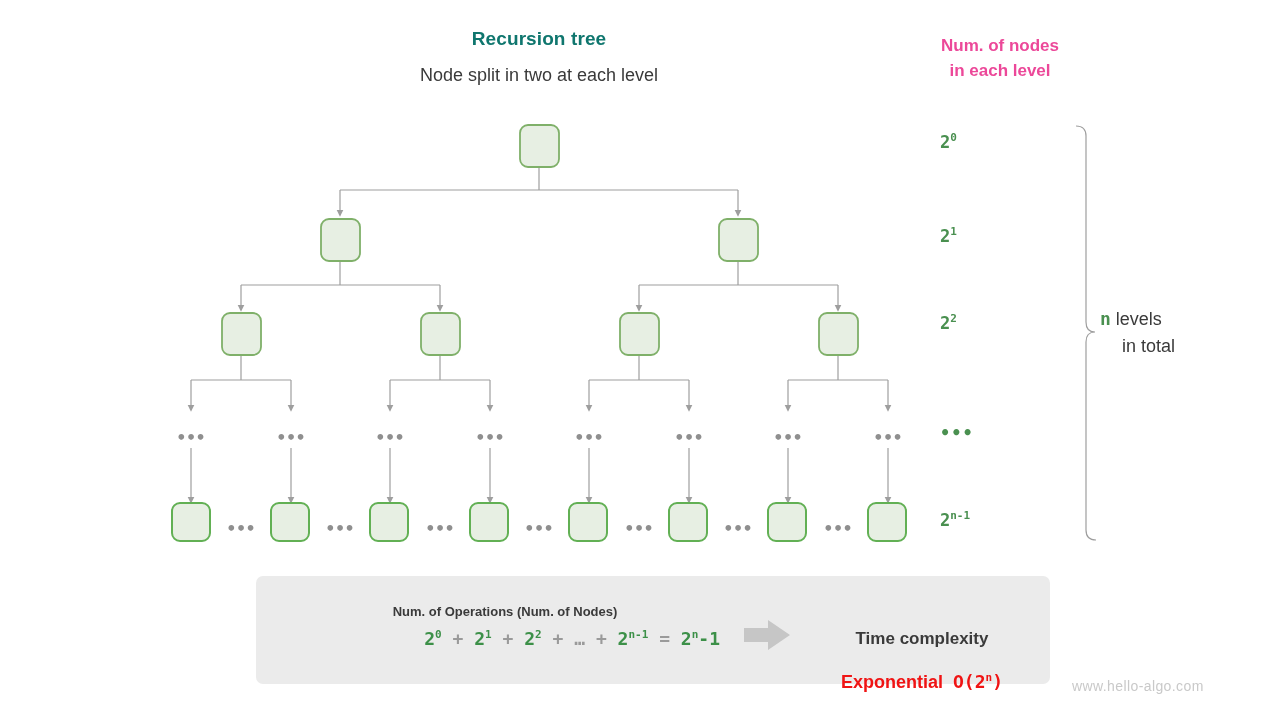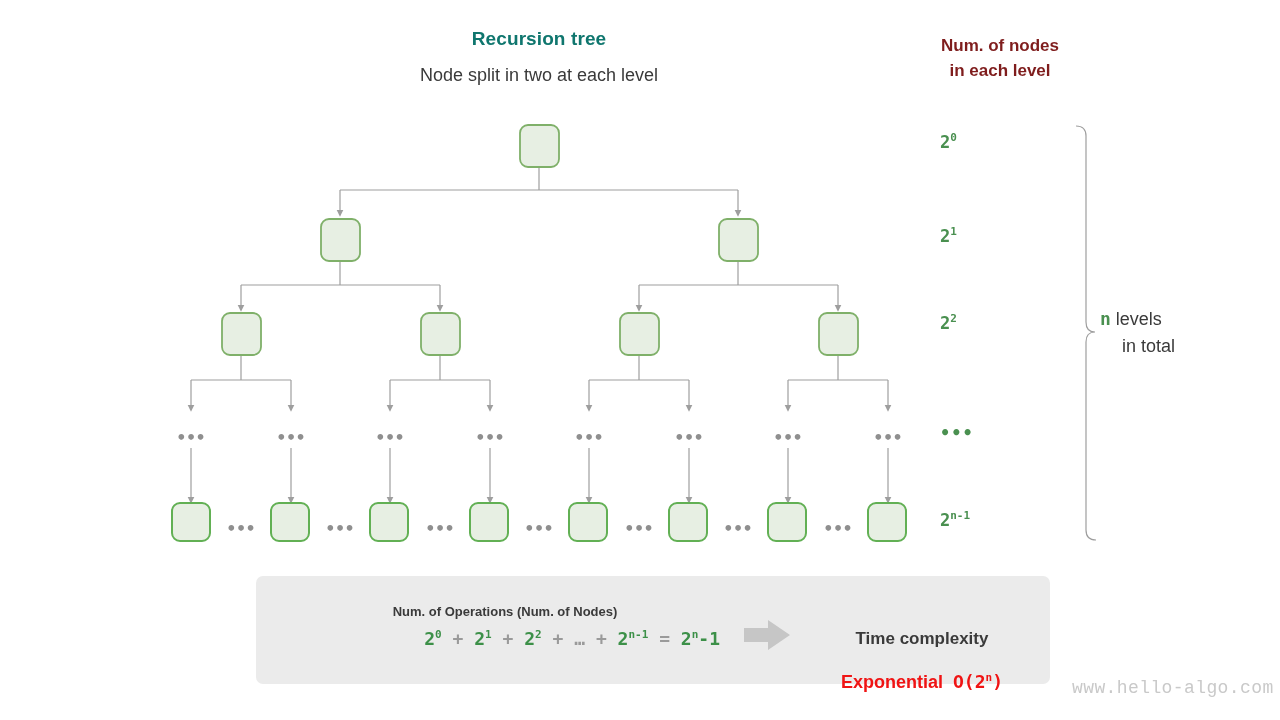--- a/index.html
+++ b/index.html
@@ -18,21 +18,21 @@
   #tree-title{
     left:0;top:28px;width:1078px;text-align:center;
     font-size:19px;font-weight:bold;color:#0f766e;letter-spacing:.1px;
   }
   #tree-subtitle{
     left:0;top:65px;width:1078px;text-align:center;
     font-size:18px;font-weight:normal;color:#3a3a3a;
   }
   #nodes-title{
     left:900px;top:33px;width:200px;text-align:center;
-    font-size:17px;font-weight:bold;line-height:25px;color:#7f1d1d;
+    font-size:17px;font-weight:bold;line-height:25px;color:#ec4899;
   }
 
   
   .lvl-label{
     width:120px;text-align:left;left:940px;
     font-family:"DejaVu Sans Mono", monospace;
     font-weight:bold;font-size:17px;color:#4a9050;
   }
   .lvl-label sup{font-size:11px;vertical-align:super;line-height:0;}
   #lvl-0{top:132px;}
@@ -78,22 +78,22 @@
     font-size:18px;font-weight:bold;color:#f01414;white-space:nowrap;margin-top:32px;
   }
   #tc-value .big-o{font-family:"DejaVu Sans Mono", monospace;}
   #tc-value sup{font-size:11px;vertical-align:super;line-height:0;}
 
   #arrow-icon{left:742px;top:618px;}
 
   
   #watermark{
     left:1072px;top:678px;
-    font-family:Liberation Mono, monospace;
-    font-size:18px;color:#c9c9c9;letter-spacing:.4px;
+    font-family:Liberation Sans, sans-serif;
+    font-size:14px;color:#c9c9c9;letter-spacing:.4px;
   }
 
   
   #tree-svg{left:0;top:0;}
 
   
   .leaf-gap-dots{
     font-family:"DejaVu Sans Mono", monospace;
     font-size:16px;font-weight:bold;color:#8f8f8f;
     width:40px;text-align:center;

